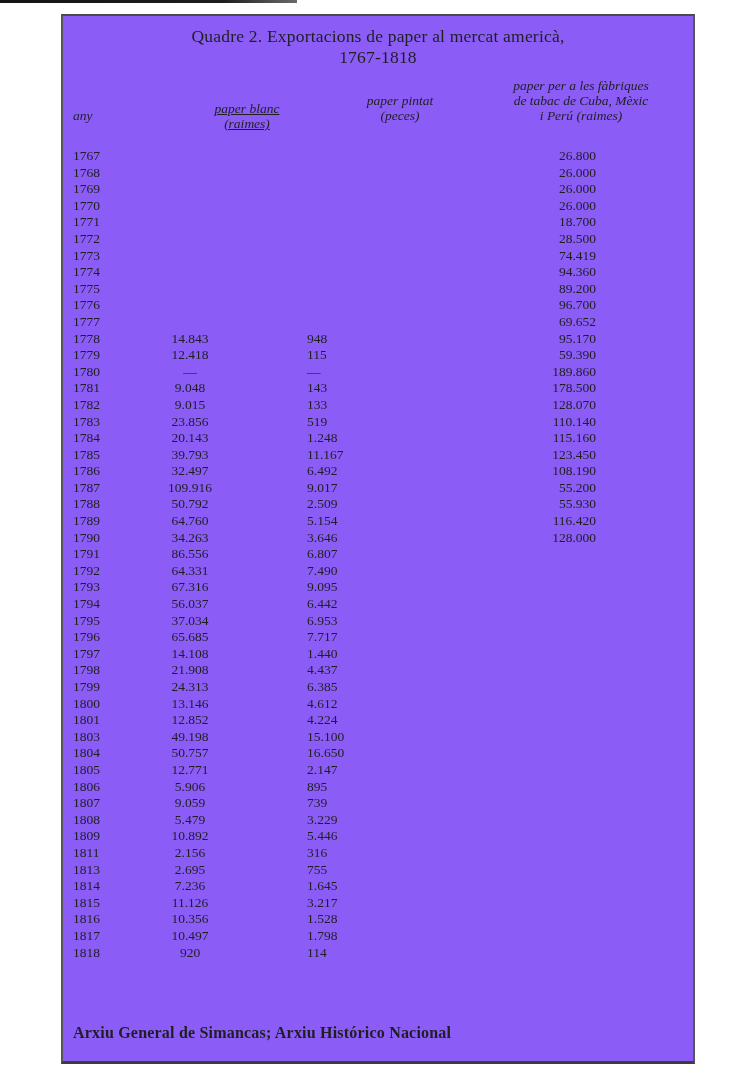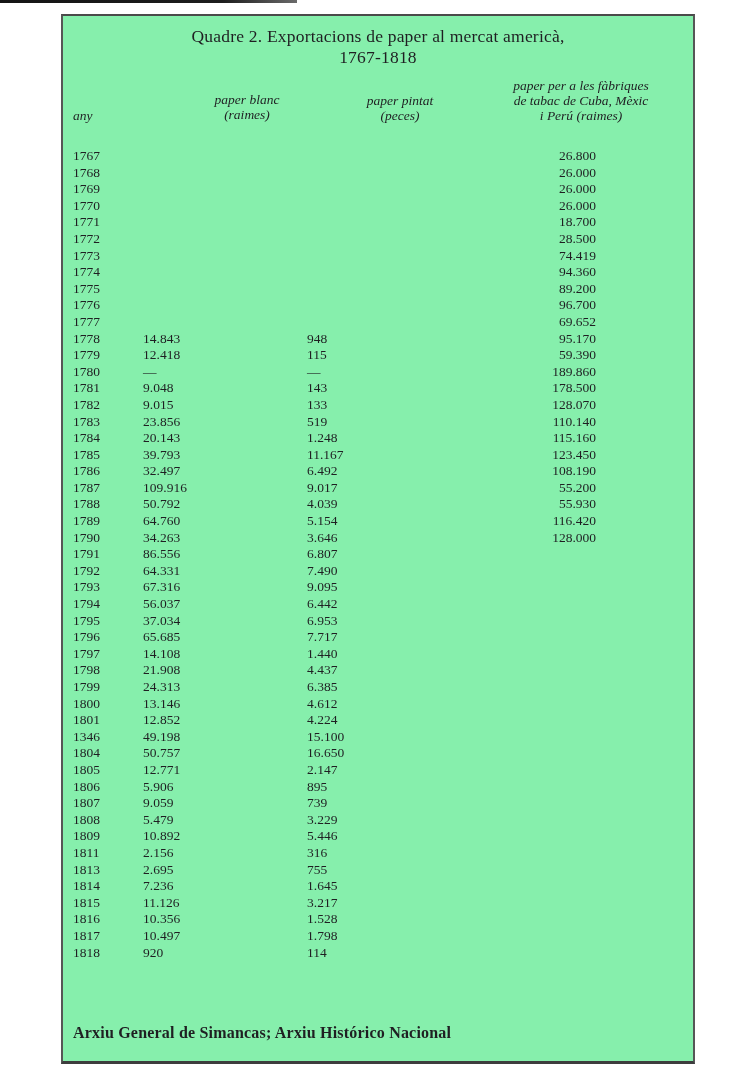--- a/index.html
+++ b/index.html
@@ -22,61 +22,61 @@
     background: linear-gradient(90deg, #141414 0%, #1d1d1d 75%, #6a6a6a 100%);
   }
   .frame {
     position: absolute;
     left: 61px; top: 14px;
     width: 634px; height: 1050px;
     box-sizing: border-box;
     border: 2px solid #565656;
     border-top-color: #4a4a4a;
     border-bottom: 3px solid #3d3d3d;
-    background: #86efac;
+    background: #8b5cf6;
   }
   .title {
     position: absolute;
     left: 0; top: 10px;
     width: 100%;
     text-align: center;
     font-size: 17.5px;
     line-height: 21px;
     letter-spacing: 0.2px;
   }
   .col-header {
     position: absolute;
     font-style: italic;
     font-size: 13.5px;
     line-height: 15px;
     text-align: center;
     white-space: nowrap;
   }
   .col-header.any   { left: 10px; top: 92px; text-align: left; }
-  .col-header.blanc { left: 184px; top: 76px; transform: translateX(-50%); }
+  .col-header.blanc { left: 184px; top: 85px; transform: translateX(-50%); text-decoration: underline; }
   .col-header.pintat{ left: 337px; top: 77px; transform: translateX(-50%); }
   .col-header.tabac { left: 518px; top: 62px; transform: translateX(-50%); font-family: Liberation Serif, serif; }
   .rows {
     position: absolute;
     left: 0; top: 132px;
     width: 100%;
   }
   .row {
     position: relative;
     height: 16.6px;
   }
   .cell {
     position: absolute;
     top: 0;
     font-size: 13.5px;
     line-height: 16.6px;
     white-space: nowrap;
   }
   .cell.year   { left: 10px; }
-  .cell.blanc  { left: 80px;  width: 110px; text-align: left; }
+  .cell.blanc  { left: 72px;  width: 110px; text-align: center; }
   .cell.pintat { left: 244px; width: 110px; text-align: left; }
   .cell.tabac  { left: 423px; width: 110px; text-align: right; }
   .source {
     position: absolute;
     left: 10px; top: 1008px;
     font-size: 16px;
     font-weight: 600;
     letter-spacing: 0.2px;
     white-space: nowrap;
   }
@@ -255,21 +255,21 @@
   <div class="row">
     <span class="cell year">1787</span>
     <span class="cell blanc">109.916</span>
     <span class="cell pintat">9.017</span>
     <span class="cell tabac">55.200</span>
   </div>
 
   <div class="row">
     <span class="cell year">1788</span>
     <span class="cell blanc">50.792</span>
-    <span class="cell pintat">4.039</span>
+    <span class="cell pintat">2.509</span>
     <span class="cell tabac">55.930</span>
   </div>
 
   <div class="row">
     <span class="cell year">1789</span>
     <span class="cell blanc">64.760</span>
     <span class="cell pintat">5.154</span>
     <span class="cell tabac">116.420</span>
   </div>
 
@@ -352,21 +352,21 @@
 
   <div class="row">
     <span class="cell year">1801</span>
     <span class="cell blanc">12.852</span>
     <span class="cell pintat">4.224</span>
     <span class="cell tabac"></span>
   </div>
 
 
   <div class="row">
-    <span class="cell year">1346</span>
+    <span class="cell year">1803</span>
     <span class="cell blanc">49.198</span>
     <span class="cell pintat">15.100</span>
     <span class="cell tabac"></span>
   </div>
 
   <div class="row">
     <span class="cell year">1804</span>
     <span class="cell blanc">50.757</span>
     <span class="cell pintat">16.650</span>
     <span class="cell tabac"></span>

